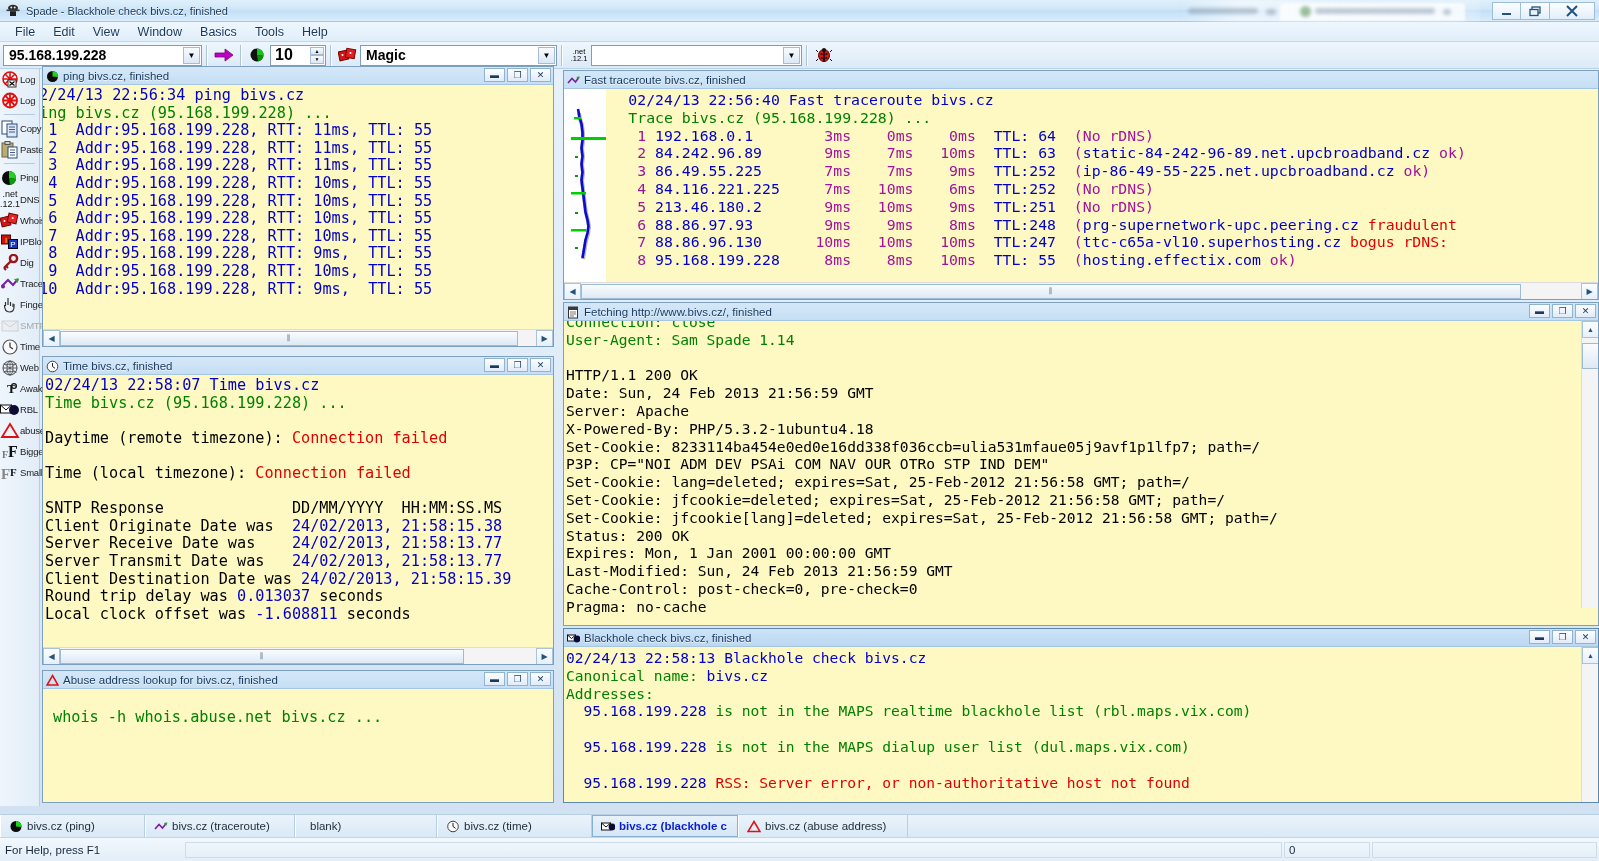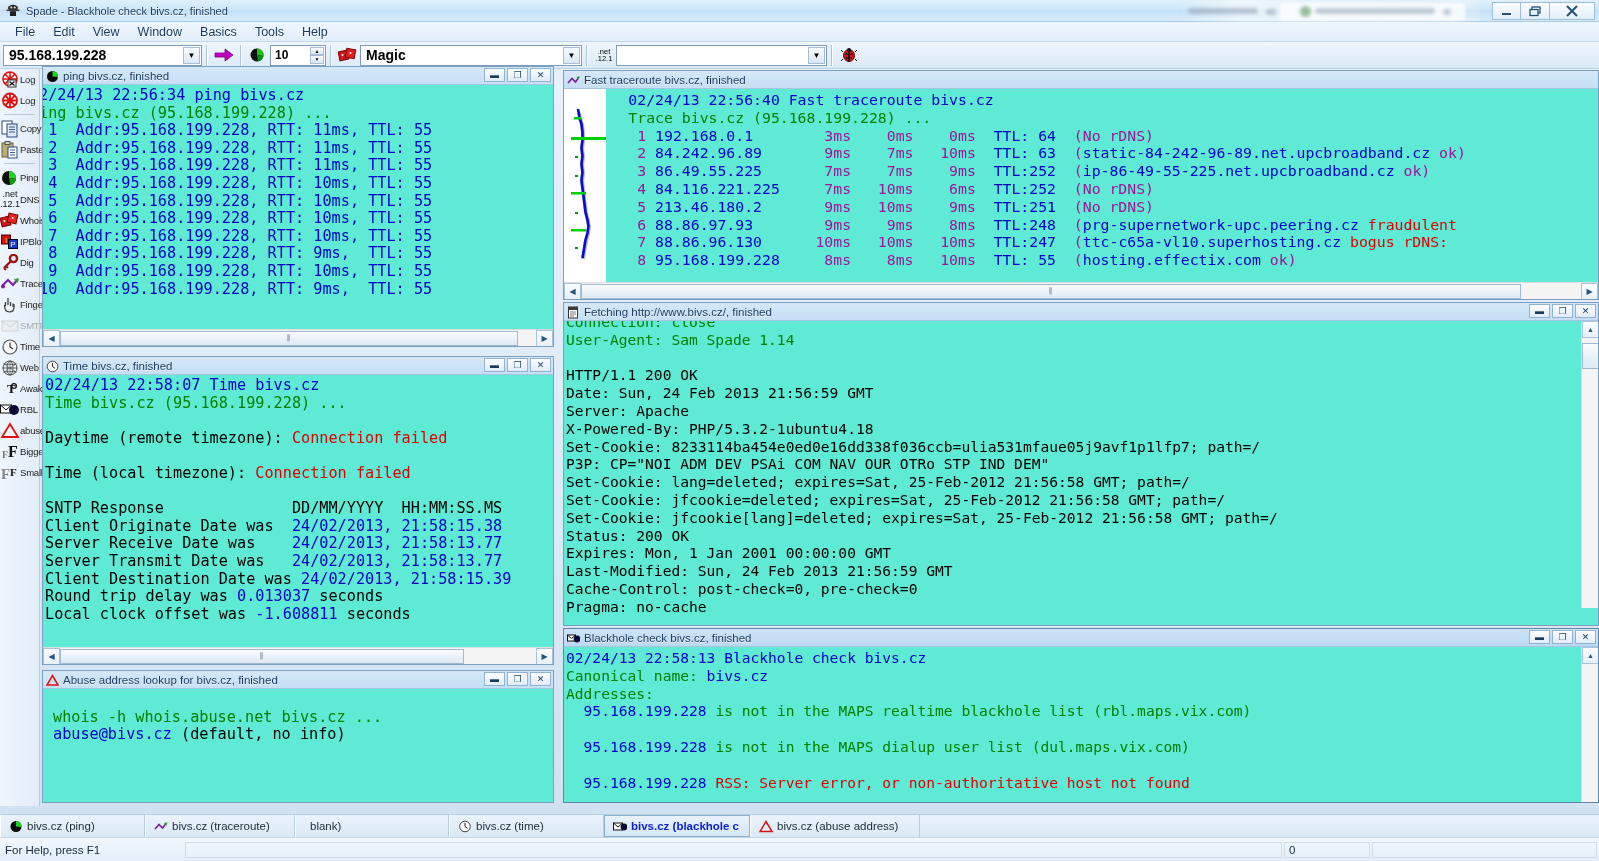--- a/index.html
+++ b/index.html
@@ -96,21 +96,21 @@
     font-size: 8px; color: #000;
   }
   .tb-sep { width: 2px; height: 21px; border-left: 1px solid #b0c4d8; border-right: 1px solid #fff; margin: 0 4px; }
   .tb-icon-btn {
     width: 24px; height: 23px; display: flex; align-items: center; justify-content: center;
   }
   .spin-box {
     height: 21px; border: 1px solid #7f9db9; background: #fff;
     display: flex; align-items: center; width: 56px; position: relative;
   }
-  .spin-box .val { font-size: 12px; font-weight: bold; padding-left: 4px; }
+  .spin-box .val { font-size: 16px; font-weight: bold; padding-left: 4px; }
   .spin-btns {
     position: absolute; right: 1px; top: 1px; width: 14px; height: 17px;
     display: flex; flex-direction: column;
   }
   .spin-btns div {
     flex: 1; background: linear-gradient(#f8fbfe, #dbe8f5); border: 1px solid #a6bcd4;
     display:flex;align-items:center;justify-content:center;font-size:5px;color:#000;
   }
 
   
@@ -152,21 +152,21 @@
   }
   .mdi-btns { position: absolute; right: 2px; top: 1px; display: flex; gap: 2px; }
   .mdi-btn {
     width: 21px; height: 14px; border: 1px solid #8fb4d2;
     background: linear-gradient(#fdfeff, #e0ecf8);
     display: flex; align-items: center; justify-content: center;
     font-size: 9px; color: #1a3b5c; line-height: 1;
   }
   .mdi-body {
     position: absolute; left: 0; right: 0; top: 18px; bottom: 0;
-    background: #5eead4; overflow: hidden;
+    background: #fef9c3; overflow: hidden;
   }
   .term {
     font-family: "DejaVu Sans Mono", "Liberation Mono", monospace;
     white-space: pre;
     line-height: 17.6px;
     padding: 2px 0 0 2px;
   }
 
   
   .hscroll {
@@ -321,21 +321,21 @@
     </div>
     <div class="tb-sep"></div>
     <div class="tb-icon-btn">
       <svg width="20" height="16" viewBox="0 0 20 16">
         <rect x="1" y="4" width="9" height="9" fill="#d01818" stroke="#700" transform="rotate(-12 5.5 8.5)"></rect>
         <rect x="8" y="2" width="9" height="9" fill="#e02020" stroke="#700" transform="rotate(10 12.5 6.5)"></rect>
         <circle cx="4.5" cy="8" r="1" fill="#fff"></circle>
           <circle cx="12.5" cy="6" r="1" fill="#fff"></circle>
       </svg>
     </div>
-    <div class="tb-combo" style="width:222px;">
+    <div class="tb-combo" style="width:197px;">
       <div class="val">Magic</div>
       <div class="arrow">▼</div>
     </div>
     <div class="tb-sep"></div>
     <div class="tb-icon-btn">
       <div style="font-size:7.5px;line-height:7.5px;text-align:center;font-family:'Liberation Sans',sans-serif;color:#000;">
         <div>.net</div>
         <div>.12.1</div>
       </div>
     </div>
@@ -629,21 +629,21 @@
         </svg>
       </div>
       <div class="mdi-title-text">Abuse address lookup for bivs.cz, finished</div>
       <div class="mdi-btns">
         <div class="mdi-btn">▬</div>
         <div class="mdi-btn">❐</div>
         <div class="mdi-btn">✕</div>
       </div>
     </div>
     <div class="mdi-body">
-      <div class="term" id="term-abuse" style="font-size:15.2px; margin-left:8px;"><div>&nbsp;</div><div><span class="c-green">whois -h whois.abuse.net bivs.cz ...</span></div><div><span class="c-blue">abuse@bivs.cz</span><span class="c-black"> (default, no info)</span></div></div>
+      <div class="term" id="term-abuse" style="font-size:15.2px; margin-left:8px;"><div>&nbsp;</div><div><span class="c-green">whois -h whois.abuse.net bivs.cz ...</span></div></div>
     </div>
   </div>
 
   <div class="mdi" style="left:563px; top:70px; width:1036px; height:230px;">
     <div class="mdi-title">
       <div class="mdi-title-icon">
         <svg width="13" height="13" viewBox="0 0 13 13">
           <path d="M1 9 L5 4.5 L8.5 8 L12 3" stroke="#7a1fa0" stroke-width="1.6" fill="none"></path>
           <path d="M9.3 3 L12.6 2.5 L11.7 5.6 Z" fill="#2f9e2f"></path>
         </svg>
@@ -738,21 +738,21 @@
     </div>
     <div class="task-btn" style="width:150px;">
       <div class="task-icon">
         <svg width="14" height="13" viewBox="0 0 14 13">
           <path d="M1 9 L5 4.5 L8.5 8 L12.5 3" stroke="#7a1fa0" stroke-width="1.6" fill="none"></path>
           <path d="M9.8 3 L13.4 2.4 L12.4 5.8 Z" fill="#2f9e2f"></path>
         </svg>
       </div>
       <span>bivs.cz (traceroute)</span>
     </div>
-    <div class="task-btn" style="width:154px;">
+    <div class="task-btn" style="width:142px;">
       <span style="margin-left:6px;">blank)</span>
     </div>
     <div class="task-btn" style="width:155px;">
       <div class="task-icon">
         <svg width="14" height="13" viewBox="0 0 14 13">
           <circle cx="7" cy="6.5" r="5.3" fill="#fafafa" stroke="#444"></circle>
           <path d="M7 3 L7 6.5 L9.5 8.3" stroke="#222" fill="none"></path>
         </svg>
       </div>
       <span>bivs.cz (time)</span>

